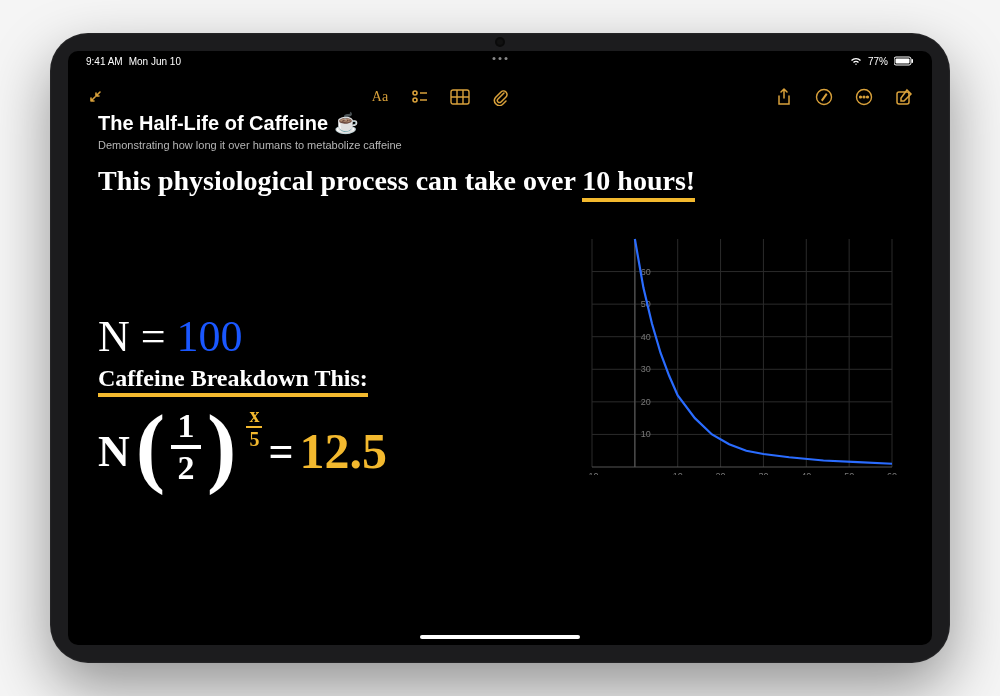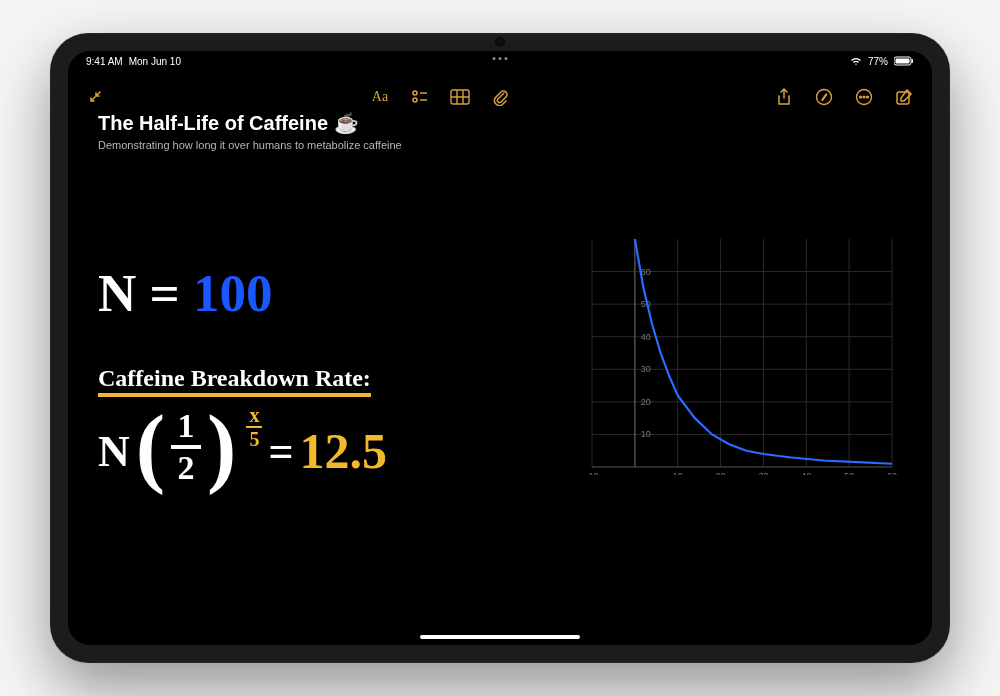--- a/index.html
+++ b/index.html
@@ -17,21 +17,21 @@
     background: #1c1c1e;
     border-radius: 38px;
     padding: 18px;
     box-shadow: 0 25px 60px rgba(0,0,0,0.4), inset 0 0 2px rgba(255,255,255,0.15);
     position: relative;
   }
   .screen {
     width: 100%;
     height: 100%;
     background: #000;
-    border-radius: 22px;
+    border-radius: 10px;
     overflow: hidden;
     position: relative;
     color: #fff;
   }
 
   
   .status-bar {
     height: 20px;
     display: flex;
     justify-content: space-between;
@@ -88,21 +88,21 @@
     white-space:nowrap;
     color:#fff;
   }
   .underline-yellow {
     border-bottom: 4px solid #f3b92e;
     padding-bottom: 1px;
     display:inline-block;
   }
   .hand.large { font-size: 28px; font-weight: 600; }
   .hand.med   { font-size: 24px; font-weight: 600; }
-  .hand.big   { font-size: 53px; font-weight: 700; }
+  .hand.big   { font-size: 44px; font-weight: 400; margin-top: 48px; }
   .blue { color:#1a57ff; }
   .yellow { color:#f3b92e; }
 
   .chart {
     position:absolute;
     top: 70px;
     right: 0;
     width: 320px;
     height: 240px;
   }
@@ -249,28 +249,32 @@
 
     <div class="note">
       <div class="note-title">
         <span>The Half-Life of Caffeine</span>
         <span>☕</span>
       </div>
       <div class="note-subtitle">Demonstrating how long it over humans to metabolize caffeine</div>
 
       <div class="handwriting-area">
 
+        <div class="hand large" style="top:0; left:0;">
+          <span>This physiological process can take over </span>
+          <span class="underline-yellow">10 hours!</span>
+        </div>
 
 
         <div class="hand big" style="top:98px; left:0;">
           <span>N = </span><span class="blue">100</span>
         </div>
 
         <div class="hand med" style="top:200px; left:0;">
-          <span class="underline-yellow">Caffeine Breakdown Rate:</span>
+          <span class="underline-yellow">Caffeine Breakdown This:</span>
         </div>
 
         <div class="equation" style="top:248px;">
           <span>N</span>
           <span class="paren">(</span>
           <span class="frac">
             <span>1</span>
             <span class="bar"></span>
             <span>2</span>
           </span>

